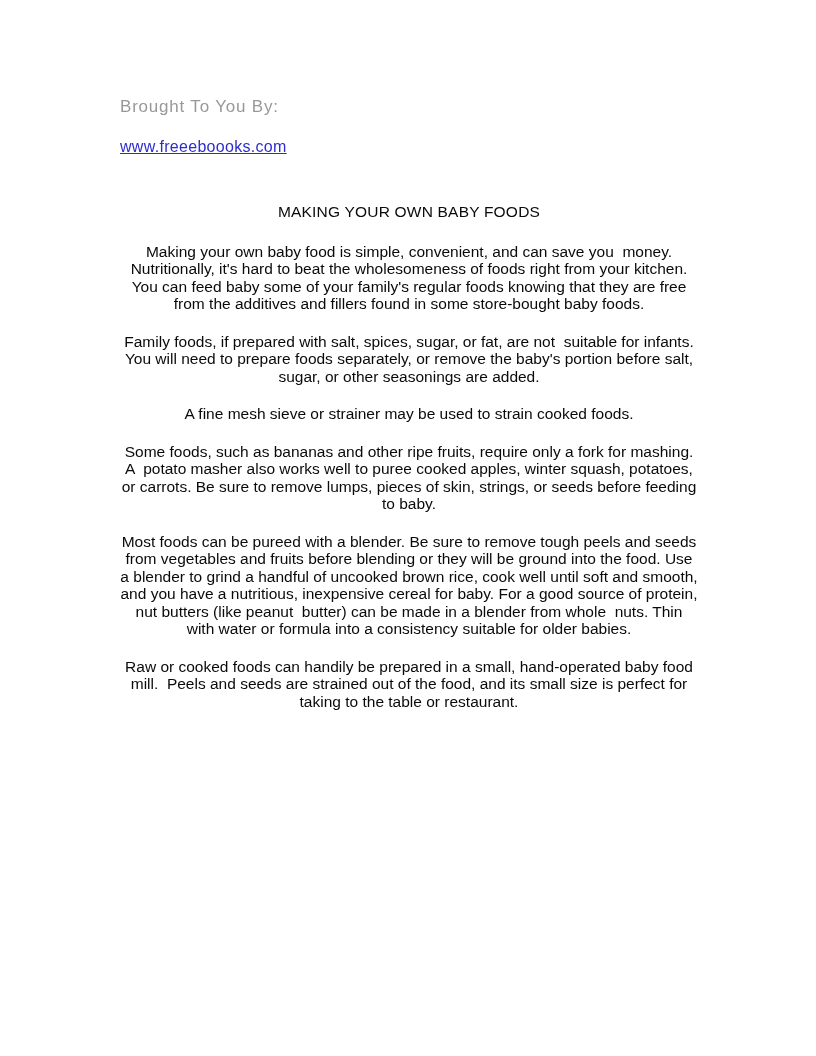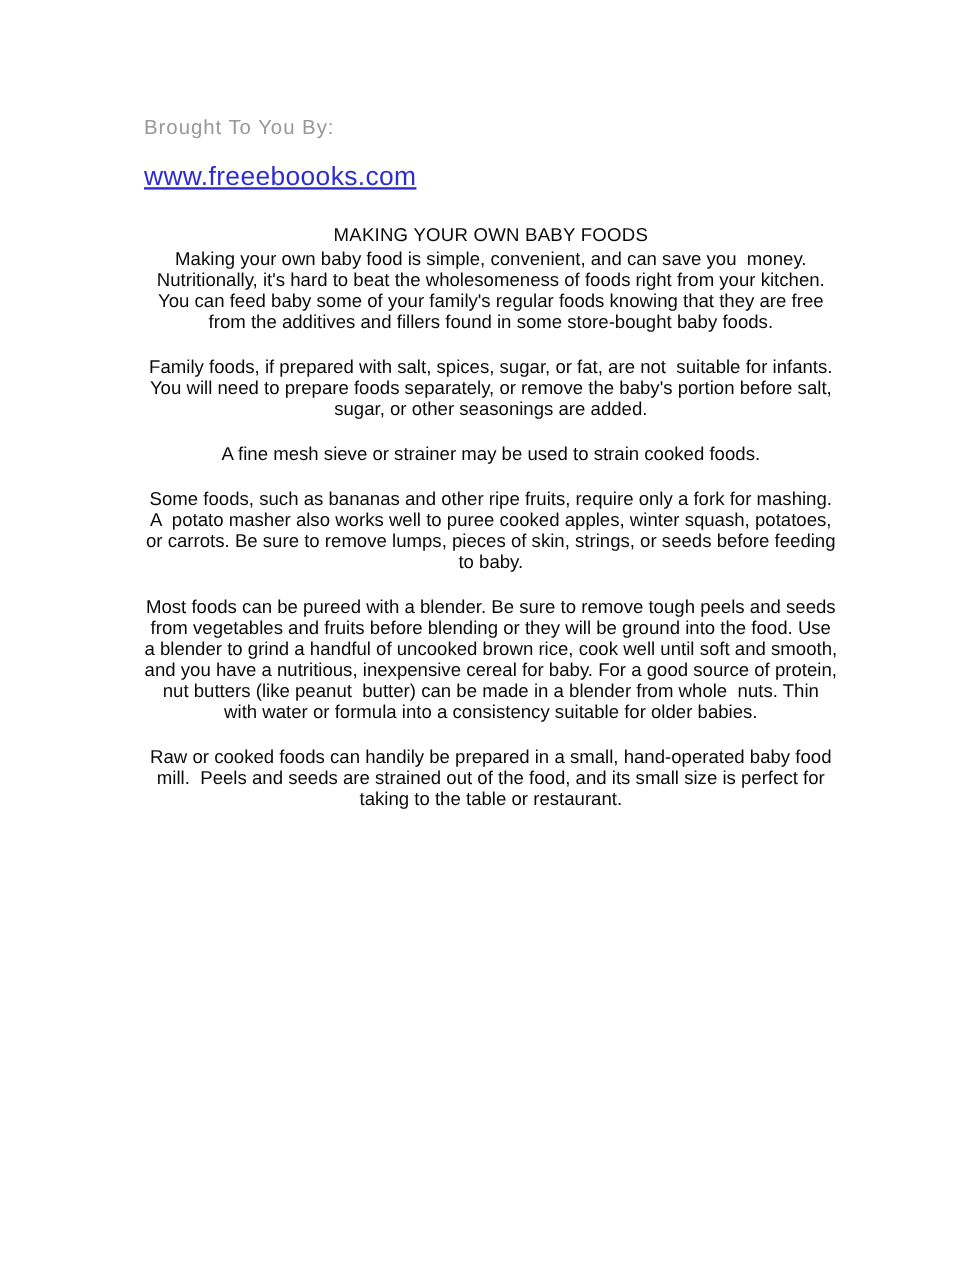--- a/index.html
+++ b/index.html
@@ -32,34 +32,34 @@
   }
   .brand {
     font-size: 17px;
     line-height: 20px;
     letter-spacing: 0.4px;
     color: #0a0a0a;
     margin: 0;
   }
   .site-link {
     display: inline-block;
-    font-size: 22px;
+    font-size: 16px;
     line-height: 20px;
     letter-spacing: 0.3px;
     color: #2d2dcf;
     text-decoration: underline;
-    margin: 0 0 31px 0;
+    margin: 0 0 46px 0;
   }
   .doc-title {
     font-size: 15.5px;
     line-height: 17.5px;
     letter-spacing: 0.2px;
     text-align: center;
     font-weight: normal;
-    margin: 0 0 2px 0;
+    margin: 0 0 22px 0;
     white-space: pre-wrap;
   }
   .para {
     font-size: 15.5px;
     line-height: 17.5px;
     margin: 0 0 20px 0;
     white-space: pre-wrap;
     text-align: center;
   }
   .section-heading {

